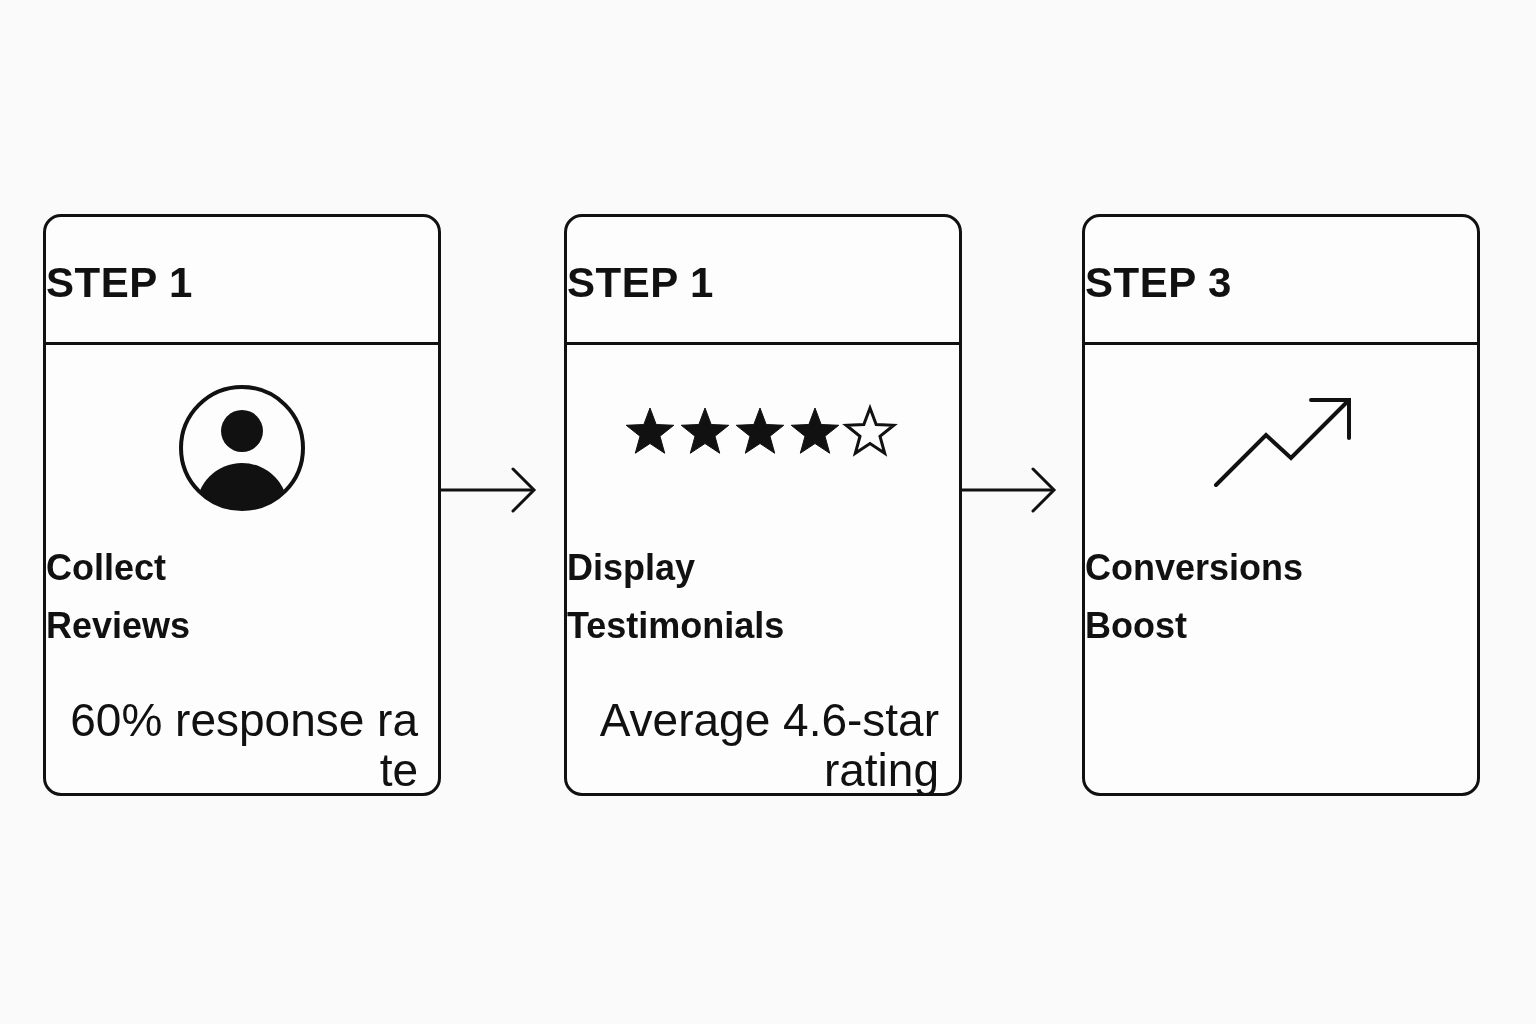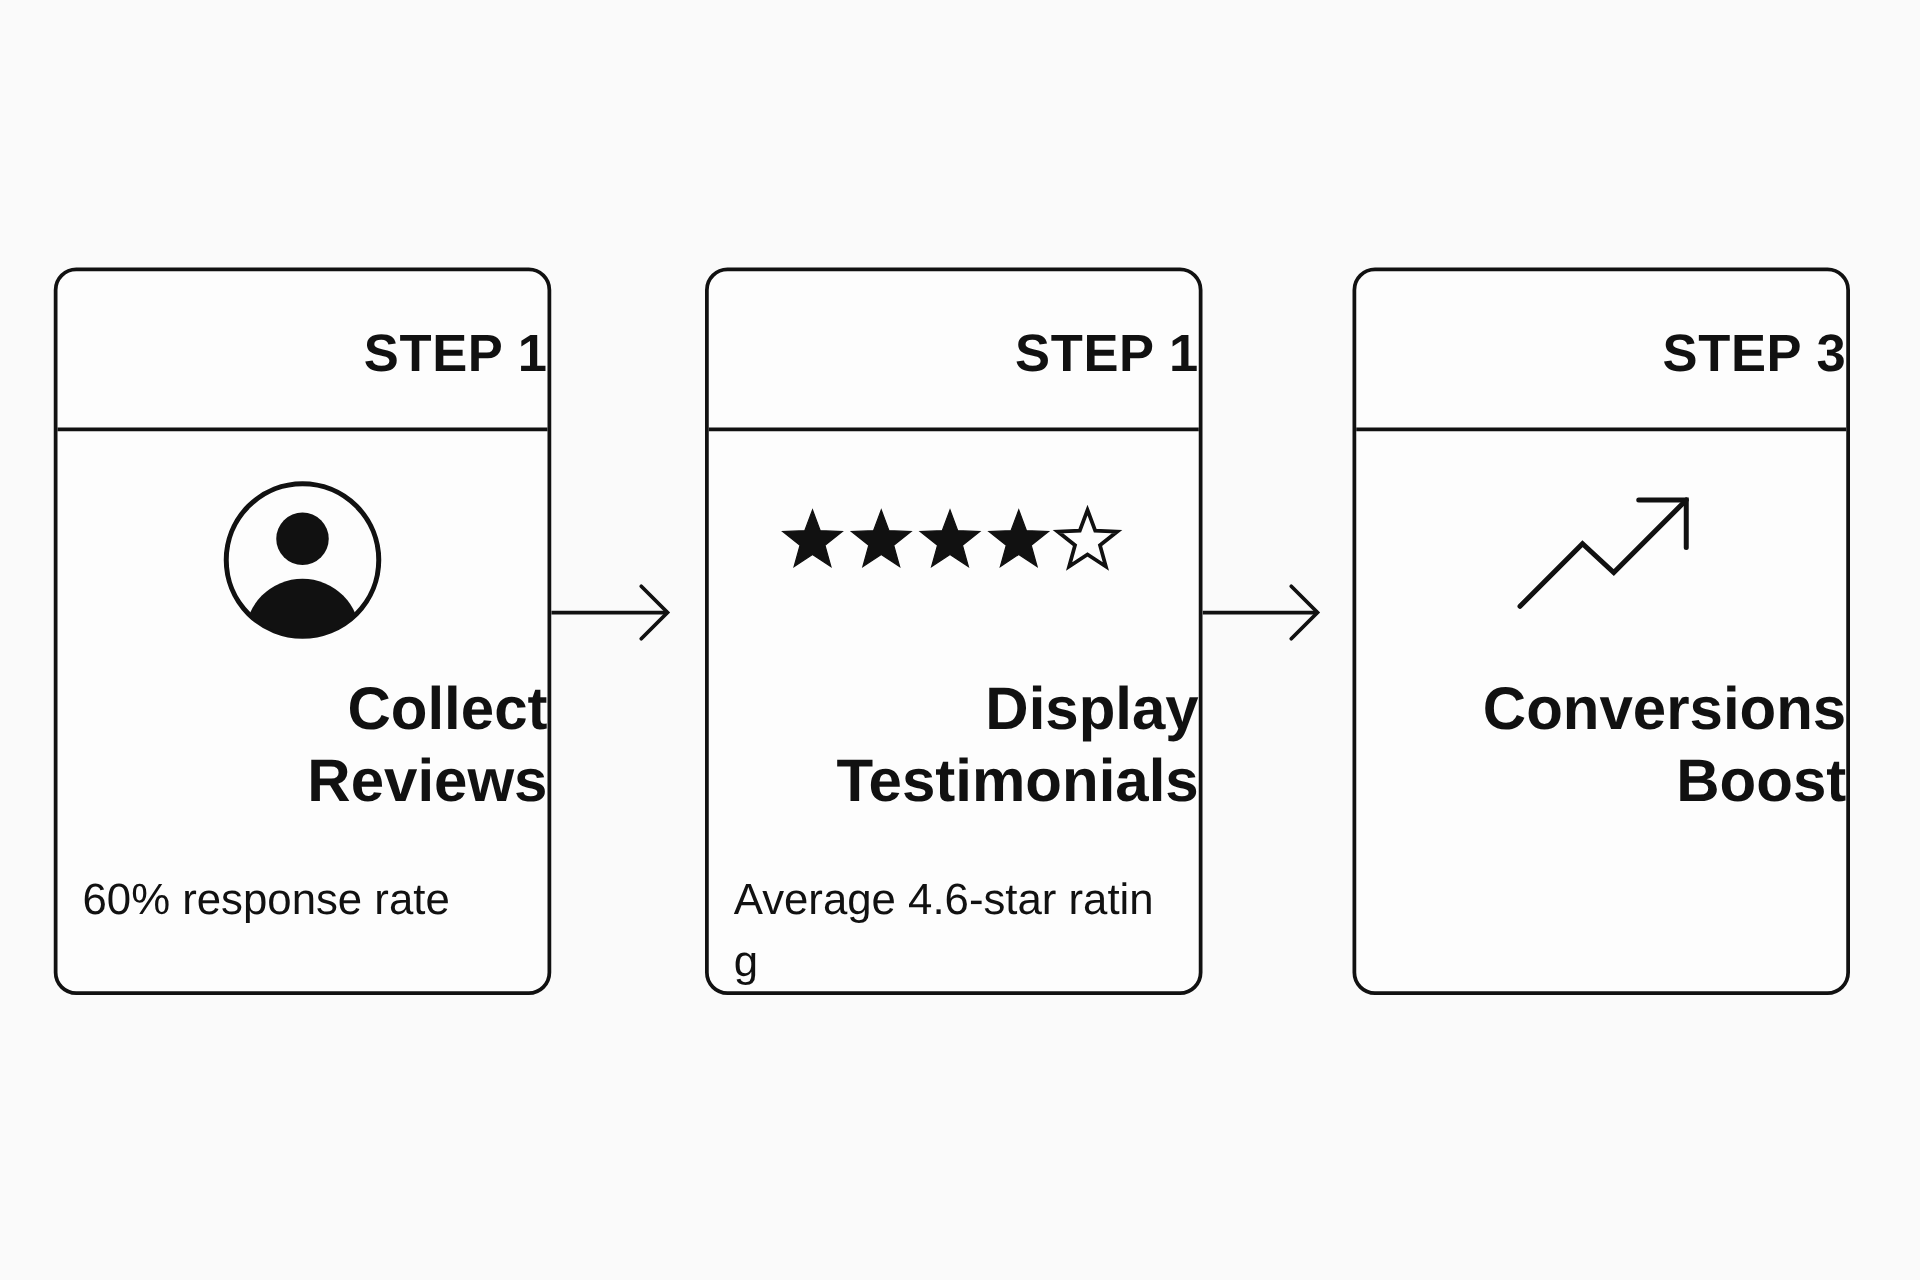--- a/index.html
+++ b/index.html
@@ -29,51 +29,51 @@
   #card-2 { left: 564px; }
   #card-3 { left: 1082px; }
 
   .card-header {
     position: absolute;
     left: 0; top: 0; right: 0;
     height: 125px;
     border-bottom: 3px solid #111;
     display: flex;
     align-items: center;
-    justify-content: flex-end;
+    justify-content: flex-start;
   }
   .step-label {
     font-weight: 700;
     font-size: 42px;
     letter-spacing: 0.5px;
     margin-top: 6px;
   }
   .icon-wrap {
     position: absolute;
     left: 0; right: 0;
     top: 166px;
     height: 134px;
     display: flex;
     justify-content: center;
   }
   .card-title {
     position: absolute;
     left: 0; right: 0;
     top: 322px;
-    text-align: right;
+    text-align: left;
     font-weight: 700;
-    font-size: 48px;
+    font-size: 36px;
     line-height: 58px;
   }
   .card-stat {
     position: absolute;
     left: 20px; right: 20px;
     top: 478px;
-    text-align: left;
-    font-size: 35px;
+    text-align: right;
+    font-size: 46px;
     line-height: 50px;
     word-break: break-all;
   }
   .arrow {
     position: absolute;
     top: 466px;
     width: 100px;
     height: 50px;
   }
   #arrow-1 { left: 441px; }

